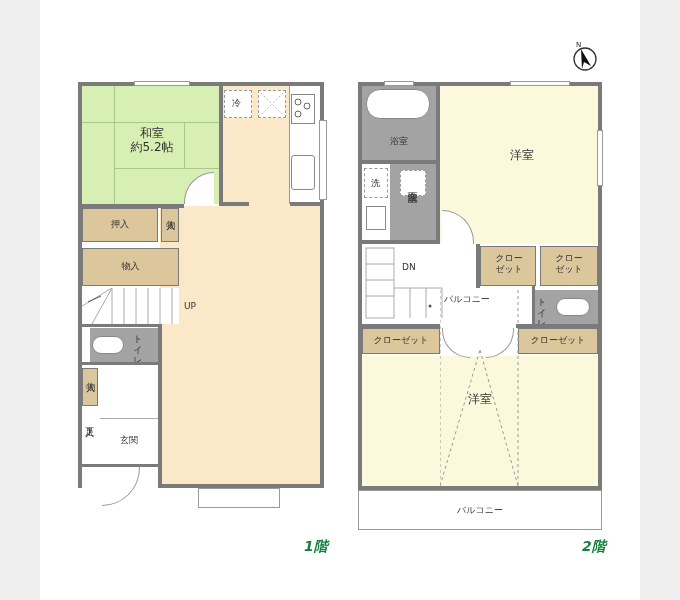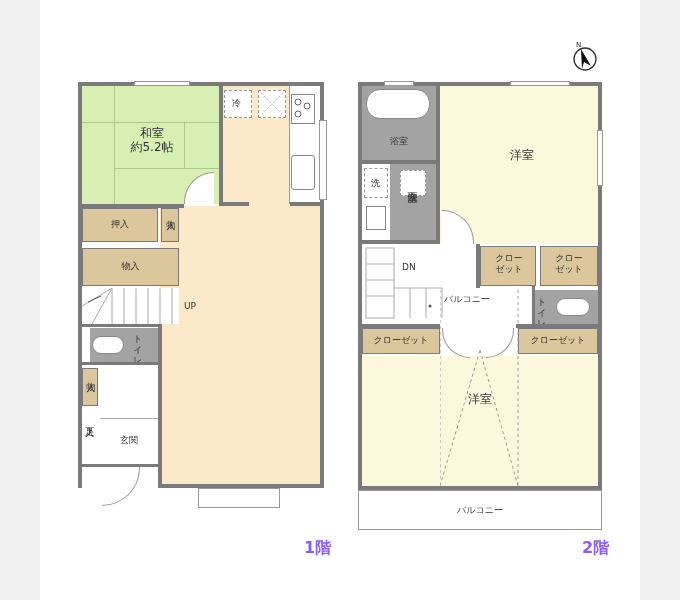--- a/index.html
+++ b/index.html
@@ -15,21 +15,21 @@
   .vert { writing-mode:vertical-rl; text-orientation:upright; font-size:9px; letter-spacing:0; }
   .tatami { background:#d8efb4; }
   .floor { background:#fbe8c8; }
   .yoshitsu { background:#fbf8db; }
   .storage { background:#dcc79c; border:1.5px solid #7a7a7a; }
   .wet { background:#a3a3a3; }
   .white { background:#ffffff; }
   .fixture { position:absolute; border:1px solid #888; background:#fff; box-sizing:border-box; }
   .dashed { border:1px dashed #999; }
   .window { position:absolute; background:#fff; border:1px solid #999; box-sizing:border-box; }
-  .floor-label { position:absolute; font-size:16px; font-weight:bold; color:#8b5cf6; }
+  .floor-label { position:absolute; font-size:14px; font-weight:bold; color:#15803d;font-style:italic; }
 </style>
 </head>
 <body>
 
 <div class="page">
 
   <div class="abs" style="left:532px;top:40px;width:26px;height:30px;">
     <svg width="26" height="32" viewBox="0 0 26 32">
       <text x="4" y="7" font-size="7" font-family="DejaVu Sans, sans-serif" fill="#222">N</text>
       <circle cx="13" cy="19" r="11" fill="none" stroke="#333" stroke-width="1.3"></circle>

